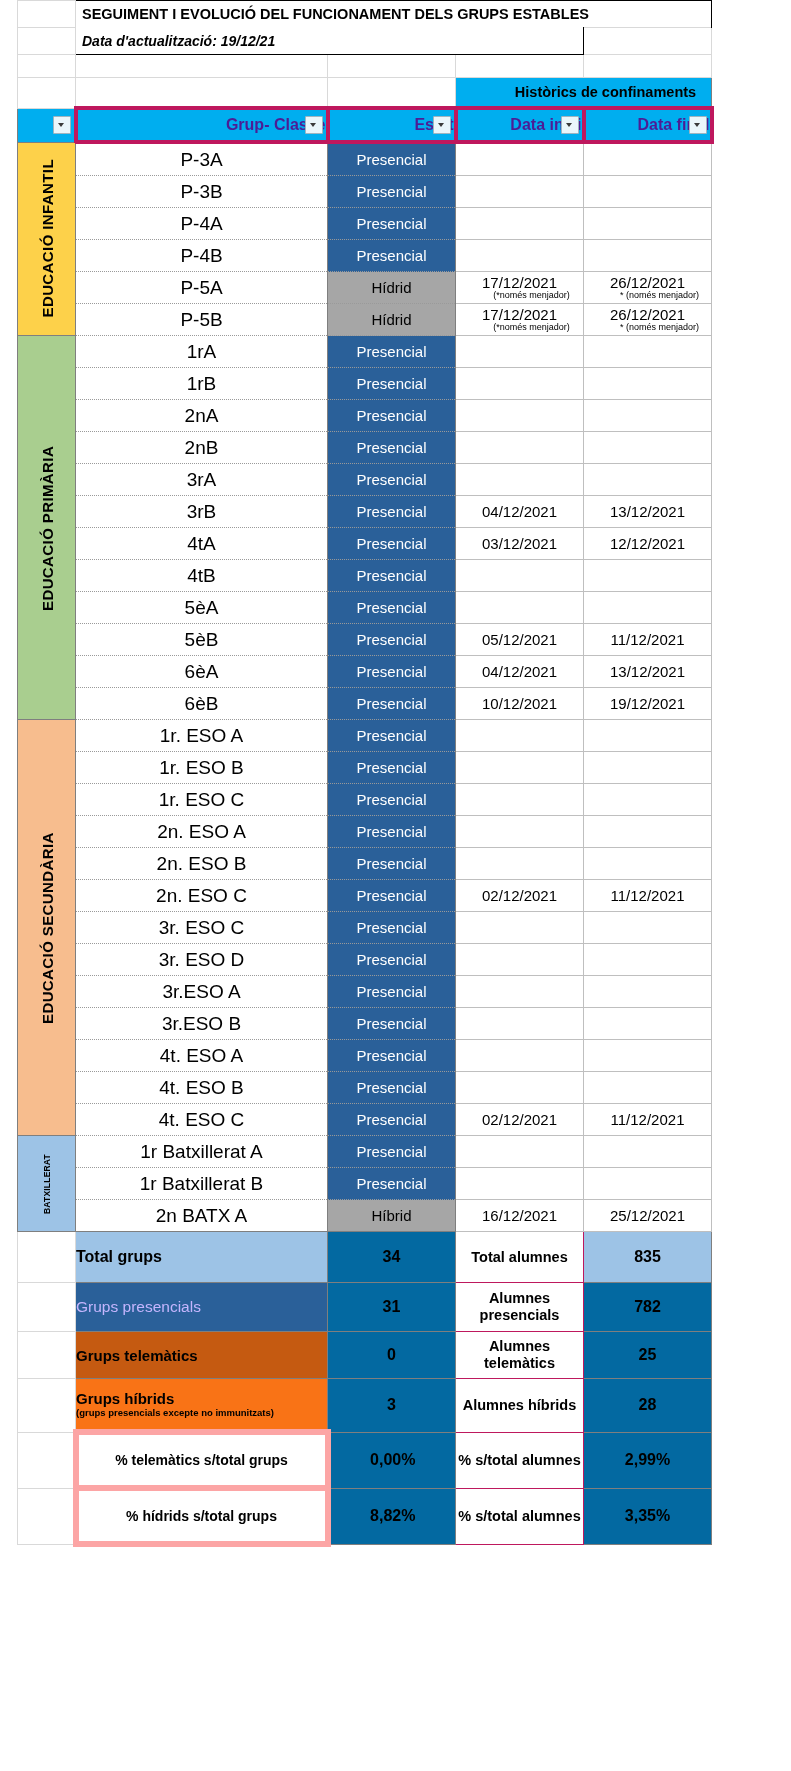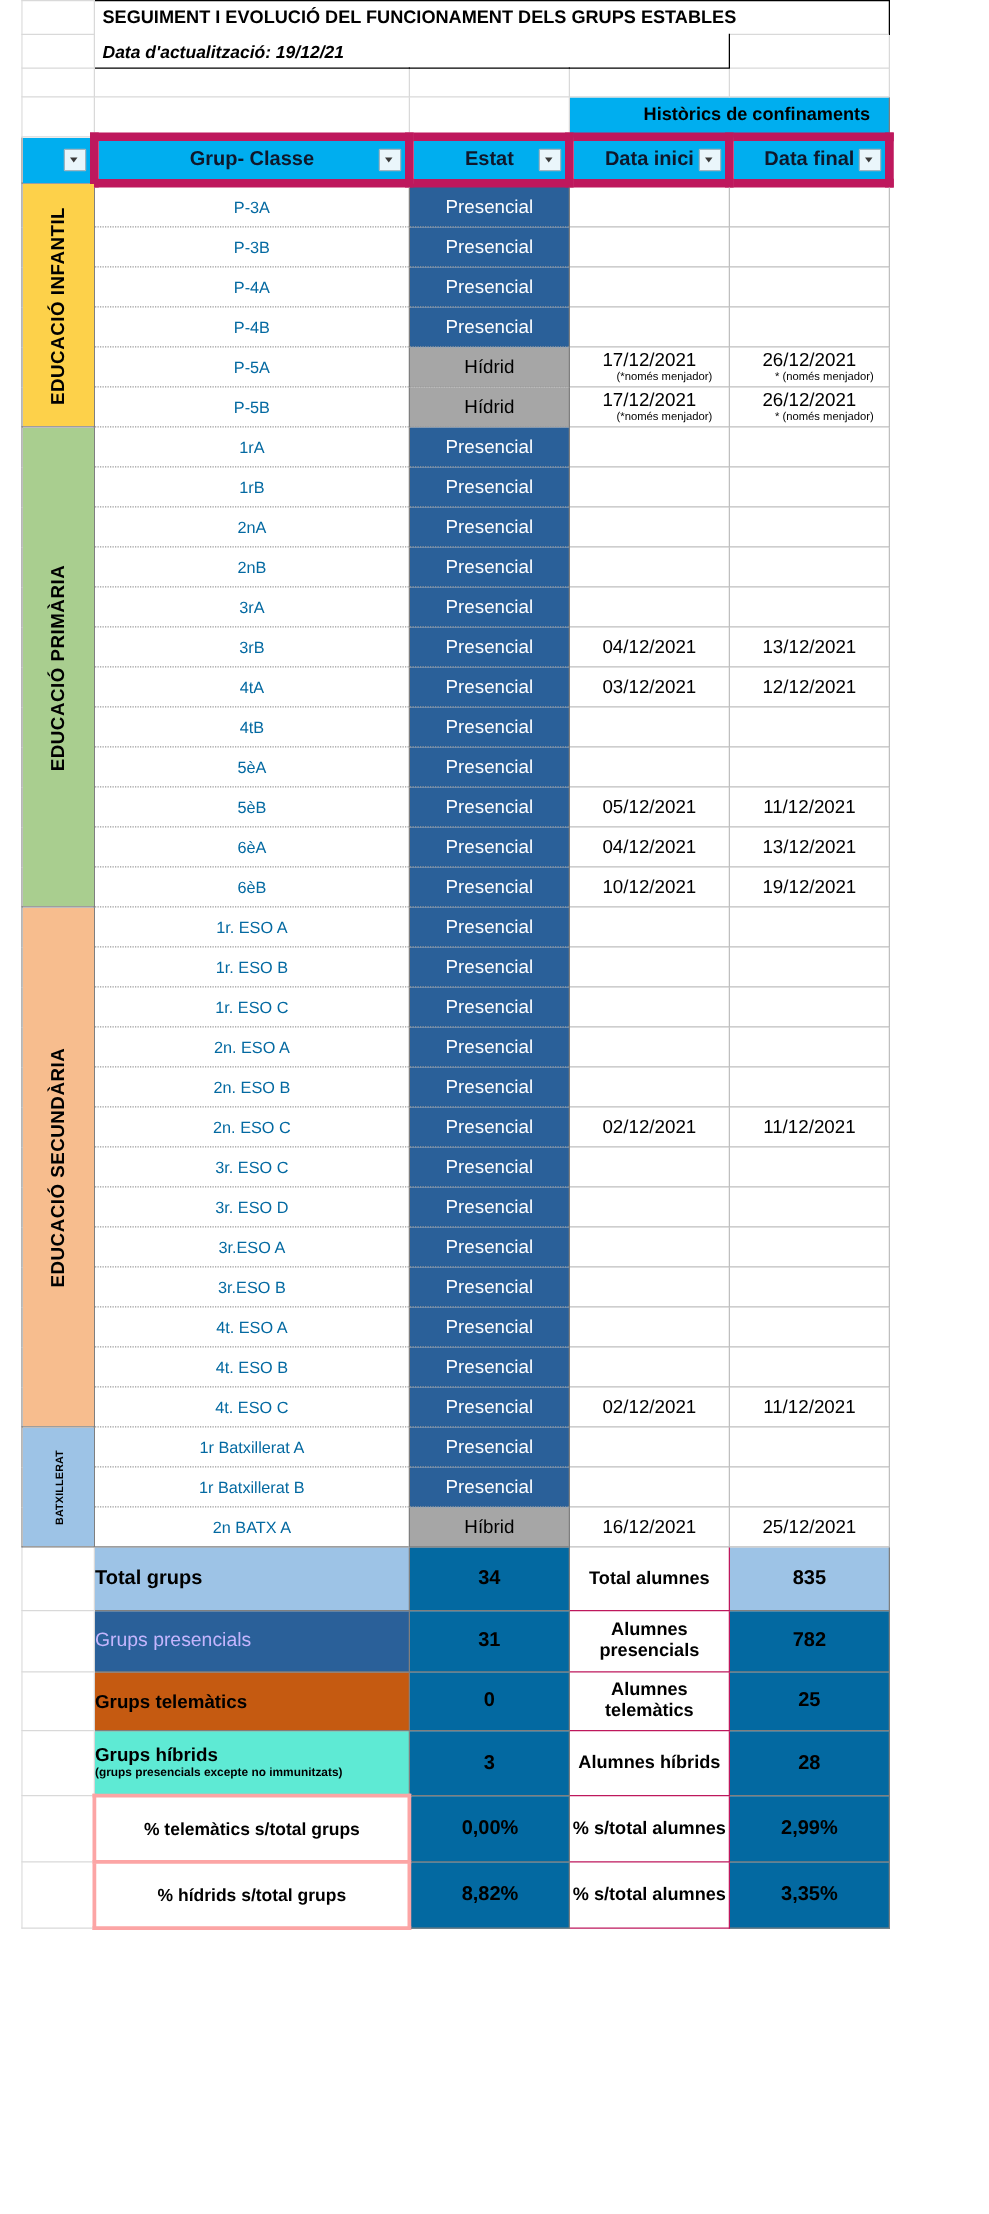--- a/index.html
+++ b/index.html
@@ -15,49 +15,49 @@
   col.c3{width:128px;}
   col.c4{width:128px;}
 
   .title-row td{height:26px;}
   .title{font-weight:bold;font-size:14.5px;color:#000;border:1px solid #000;border-bottom:none;padding-left:6px;}
   .subtitle{font-style:italic;font-weight:bold;font-size:14px;padding-left:6px;border:1px solid #000;border-top:none;}
 
   .blank{height:22px;border:1px solid #d9d9d9;}
 
   .hist{background:#00aeef;color:#000;font-weight:bold;font-size:14.5px;text-align:center;border:1px solid #7f7f7f;padding-left:44px;}
-  .hdr{background:#00aeef;color:#0f172a;font-weight:bold;font-size:16px;text-align:center;border:7px solid #be185d;position:relative;height:30px;}
+  .hdr{background:#00aeef;color:#4c1d95;font-weight:bold;font-size:16px;text-align:right;border:4px solid #be185d;position:relative;height:30px;}
   .hdr-filter{background:#00aeef;border:1px solid #7f7f7f;position:relative;height:30px;}
 
   .fbtn{position:absolute;right:3px;top:50%;transform:translateY(-50%);width:16px;height:16px;background:#eaf6fb;border:1px solid #9fb4c0;border-radius:1px;}
   .fbtn:after{content:"";position:absolute;left:4px;top:6px;border-left:3.5px solid transparent;border-right:3.5px solid transparent;border-top:4px solid #3a3a3a;}
 
   .sidelabel{writing-mode:vertical-rl;transform:rotate(180deg);text-align:center;font-weight:bold;color:#000;border:1px solid #7f7f7f;}
   .s-infantil{background:#fdd14a;font-size:15px;letter-spacing:.4px;}
   .s-primaria{background:#a9ce8f;font-size:15px;letter-spacing:.4px;}
   .s-secundaria{background:#f7bd8e;font-size:15px;letter-spacing:.4px;}
   .s-batx{background:#9dc3e6;font-size:8.5px;letter-spacing:.2px;}
 
-  .grp{font-size:13px;text-align:center;color:#0369a1;border-left:1px solid #7f7f7f;border-right:1px solid #7f7f7f;border-top:1px dotted #9a9a9a;border-bottom:1px dotted #9a9a9a;height:31px;background:#fff;}
+  .grp{font-size:19px;text-align:center;color:#000000;border-left:1px solid #7f7f7f;border-right:1px solid #7f7f7f;border-top:1px dotted #9a9a9a;border-bottom:1px dotted #9a9a9a;height:31px;background:#fff;}
   .estat{font-size:15px;text-align:center;border-left:1px solid #7f7f7f;border-right:1px solid #7f7f7f;border-top:1px dotted #9a9a9a;border-bottom:1px dotted #9a9a9a;height:31px;}
   .pres{background:#2a6099;color:#ffffff;}
   .hib{background:#a6a6a6;color:#000000;}
   .dt{font-size:15px;text-align:center;border:1px solid #bfbfbf;height:31px;background:#fff;color:#000;line-height:1.05;}
   .dt small{display:block;font-size:9px;padding-left:24px;}
   .empty{border:1px solid #bfbfbf;background:#fff;height:31px;}
 
   .sum-lbl{text-align:left;font-weight:bold;font-size:16px;border:1px solid #7f7f7f;}
   .sum-val{text-align:center;font-weight:bold;font-size:16px;border:1px solid #7f7f7f;background:#0369a1;}
   .tot-blue{background:#9dc3e6;}
   .row-pres{background:#2a6099;color:#c4b5fd;font-weight:normal;font-size:15.5px;}
   .row-tel{background:#c55a11;color:#000;font-weight:bold;font-size:15px;}
-  .row-hib{background:#5eead4;color:#000;font-size:15px;}
+  .row-hib{background:#f97316;color:#000;font-size:15px;}
   .row-hib small{display:block;font-size:9.5px;font-weight:bold;}
   .mid-lbl{text-align:center;font-weight:bold;font-size:14.5px;border:1px solid #be185d;background:#fff;line-height:1.15;}
-  .pct-lbl{text-align:center;font-weight:bold;font-size:14px;border:3px solid #fca5a5;background:#fff;}
+  .pct-lbl{text-align:center;font-weight:bold;font-size:14px;border:6px solid #fca5a5;background:#fff;}
   .lead-blank{border:1px solid #d9d9d9;background:#fff;}
 </style>
 </head>
 <body>
 
 <div id="sheet">
   <table>
     <colgroup>
       <col class="c0">
         <col class="c1">

